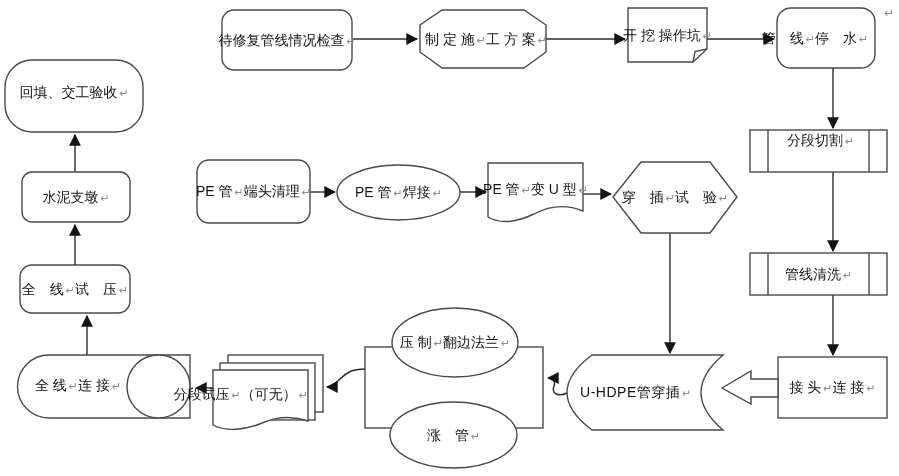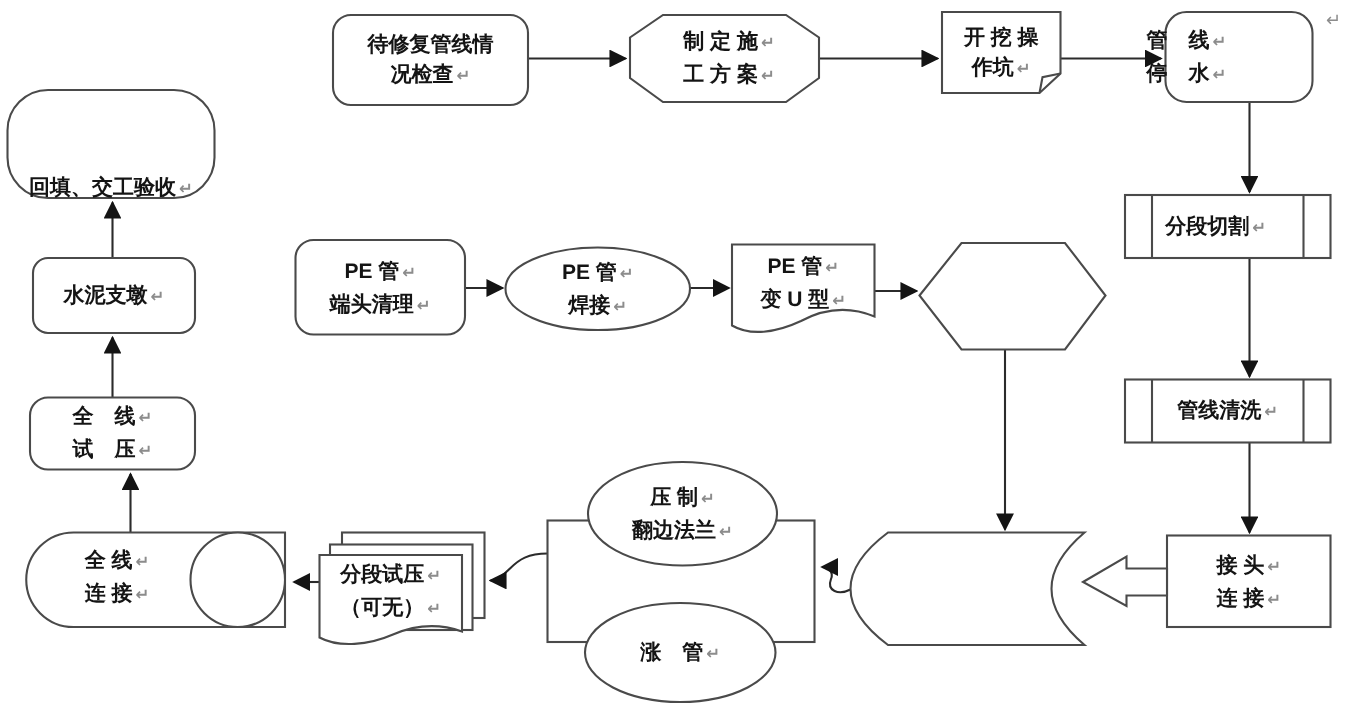--- a/index.html
+++ b/index.html
@@ -2,22 +2,22 @@
 <html><head>
 <meta charset="utf-8">
 <style>
   html,body{margin:0;padding:0;background:#ffffff;}
   #canvas{
     position:relative;width:899px;height:476px;background:#ffffff;overflow:hidden;
     font-family:"Liberation Sans","DejaVu Sans",sans-serif;color:#141414;
   }
   svg{position:absolute;left:0;top:0;}
   .lbl{
-    position:absolute;display:flex;flex-direction:column;align-items:center;justify-content:center;
-    font-size:14px;line-height:20px;text-align:center;white-space:pre;color:#141414;font-weight:bold;
+    position:absolute;display:flex;align-items:center;justify-content:center;
+    font-size:14px;line-height:20px;text-align:center;white-space:pre;color:#141414;
   }
   .ln{display:block;}
   .pmark{color:#8c8c8c;font-size:11px;margin-left:2px;}
   .stray{position:absolute;color:#8c8c8c;font-size:12px;}
   .latin{letter-spacing:0.5px;}
 </style>
 </head>
 <body>
 
 <div id="canvas">
@@ -95,25 +95,25 @@
     <div class="ln"><span>况检查</span><span class="pmark">↵</span></div>
   </div>
   <div class="lbl" style="left:420px;top:10px;width:132px;height:58px;align-items:center;">
     <div class="ln"><span>制 定 施</span><span class="pmark">↵</span></div>
     <div class="ln"><span>工 方 案</span><span class="pmark">↵</span></div>
   </div>
   <div class="lbl" style="left:628px;top:8px;width:79px;height:54px;text-align:center;">
     <div class="ln"><span>开 挖 操</span></div>
     <div class="ln"><span>作坑</span><span class="pmark">↵</span></div>
   </div>
-  <div class="lbl" style="left:747px;top:8px;width:88px;height:60px;">
+  <div class="lbl" style="left:771px;top:8px;width:88px;height:60px;">
     <div class="ln"><span>管　线</span><span class="pmark">↵</span></div>
     <div class="ln"><span>停　水</span><span class="pmark">↵</span></div>
   </div>
-  <div class="lbl" style="left:750px;top:130px;width:121px;height:42px;">
+  <div class="lbl" style="left:750px;top:119px;width:121px;height:42px;padding-left:10px;">
     <div class="ln"><span>分段切割</span><span class="pmark">↵</span></div>
   </div>
   <div class="lbl" style="left:750px;top:253px;width:137px;height:42px;">
     <div class="ln"><span>管线清洗</span><span class="pmark">↵</span></div>
   </div>
   <div class="lbl" style="left:778px;top:357px;width:109px;height:61px;align-items:center;">
     <div class="ln"><span>接 头</span><span class="pmark">↵</span></div>
     <div class="ln"><span>连 接</span><span class="pmark">↵</span></div>
   </div>
   <div class="lbl" style="left:197px;top:160px;width:113px;height:63px;">
@@ -121,40 +121,48 @@
     <div class="ln"><span>端头清理</span><span class="pmark">↵</span></div>
   </div>
   <div class="lbl" style="left:337px;top:165px;width:123px;height:55px;">
     <div class="ln"><span>PE 管</span><span class="pmark">↵</span></div>
     <div class="ln"><span>焊接</span><span class="pmark">↵</span></div>
   </div>
   <div class="lbl" style="left:488px;top:161px;width:95px;height:56px;">
     <div class="ln"><span>PE 管</span><span class="pmark">↵</span></div>
     <div class="ln"><span>变 U 型</span><span class="pmark">↵</span></div>
   </div>
+  <div class="lbl" style="left:613px;top:162px;width:124px;height:71px;">
+    <div class="ln"><span>穿　插</span><span class="pmark">↵</span></div>
+    <div class="ln"><span>试　验</span><span class="pmark">↵</span></div>
+  </div>
+  <div class="lbl latin" style="left:577px;top:358px;width:118px;height:68px;">
+    <div class="ln"><span>U-HDPE</span></div>
+    <div class="ln"><span>管穿插</span><span class="pmark">↵</span></div>
+  </div>
   <div class="lbl" style="left:392px;top:308px;width:126px;height:69px;text-align:right;">
     <div class="ln"><span>压 制</span><span class="pmark">↵</span></div>
     <div class="ln"><span>翻边法兰</span><span class="pmark">↵</span></div>
   </div>
   <div class="lbl" style="left:390px;top:402px;width:127px;height:66px;align-items:center;">
     <div class="ln"><span>涨　管</span><span class="pmark">↵</span></div>
   </div>
-  <div class="lbl" style="left:213px;top:368px;width:95px;height:52px;">
+  <div class="lbl" style="left:213px;top:368px;width:95px;height:52px;justify-content:flex-end;">
     <div class="ln"><span>分段试压</span><span class="pmark">↵</span></div>
     <div class="ln"><span>（可无）</span><span class="pmark">↵</span></div>
   </div>
   <div class="lbl" style="left:18px;top:352px;width:120px;height:66px;">
     <div class="ln"><span>全 线</span><span class="pmark">↵</span></div>
     <div class="ln"><span>连 接</span><span class="pmark">↵</span></div>
   </div>
   <div class="lbl" style="left:20px;top:265px;width:110px;height:48px;">
     <div class="ln"><span>全　线</span><span class="pmark">↵</span></div>
     <div class="ln"><span>试　压</span><span class="pmark">↵</span></div>
   </div>
   <div class="lbl" style="left:22px;top:172px;width:108px;height:50px;">
     <div class="ln"><span>水泥支墩</span><span class="pmark">↵</span></div>
   </div>
-  <div class="lbl" style="left:5px;top:60px;width:138px;height:64px;margin-top:33px;">
+  <div class="lbl" style="left:5px;top:60px;width:138px;height:64px;">
     <div class="ln"><span>回填、交工验收</span><span class="pmark">↵</span></div>
   </div>
 
   <div class="stray" style="left:884px;top:6px;">↵</div>
 </div>
 
 </body></html>

